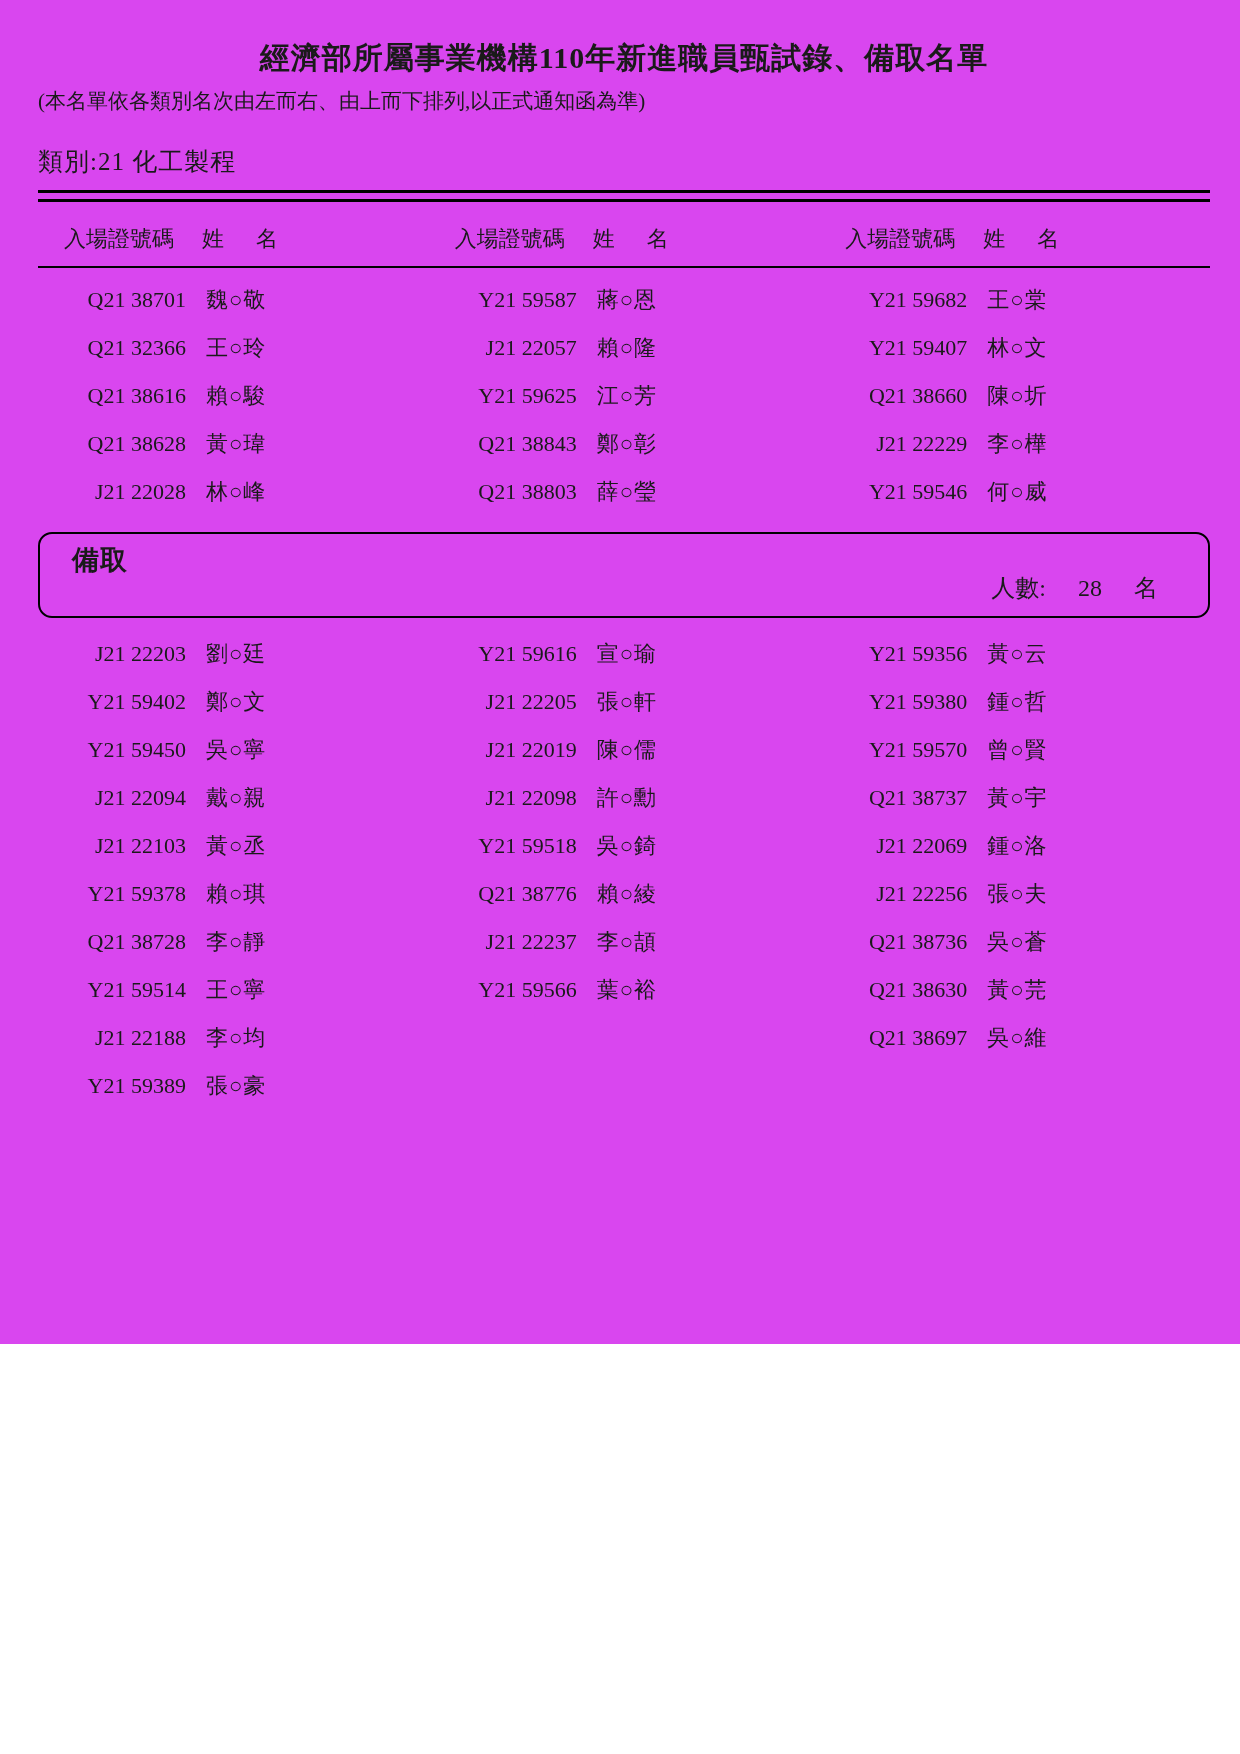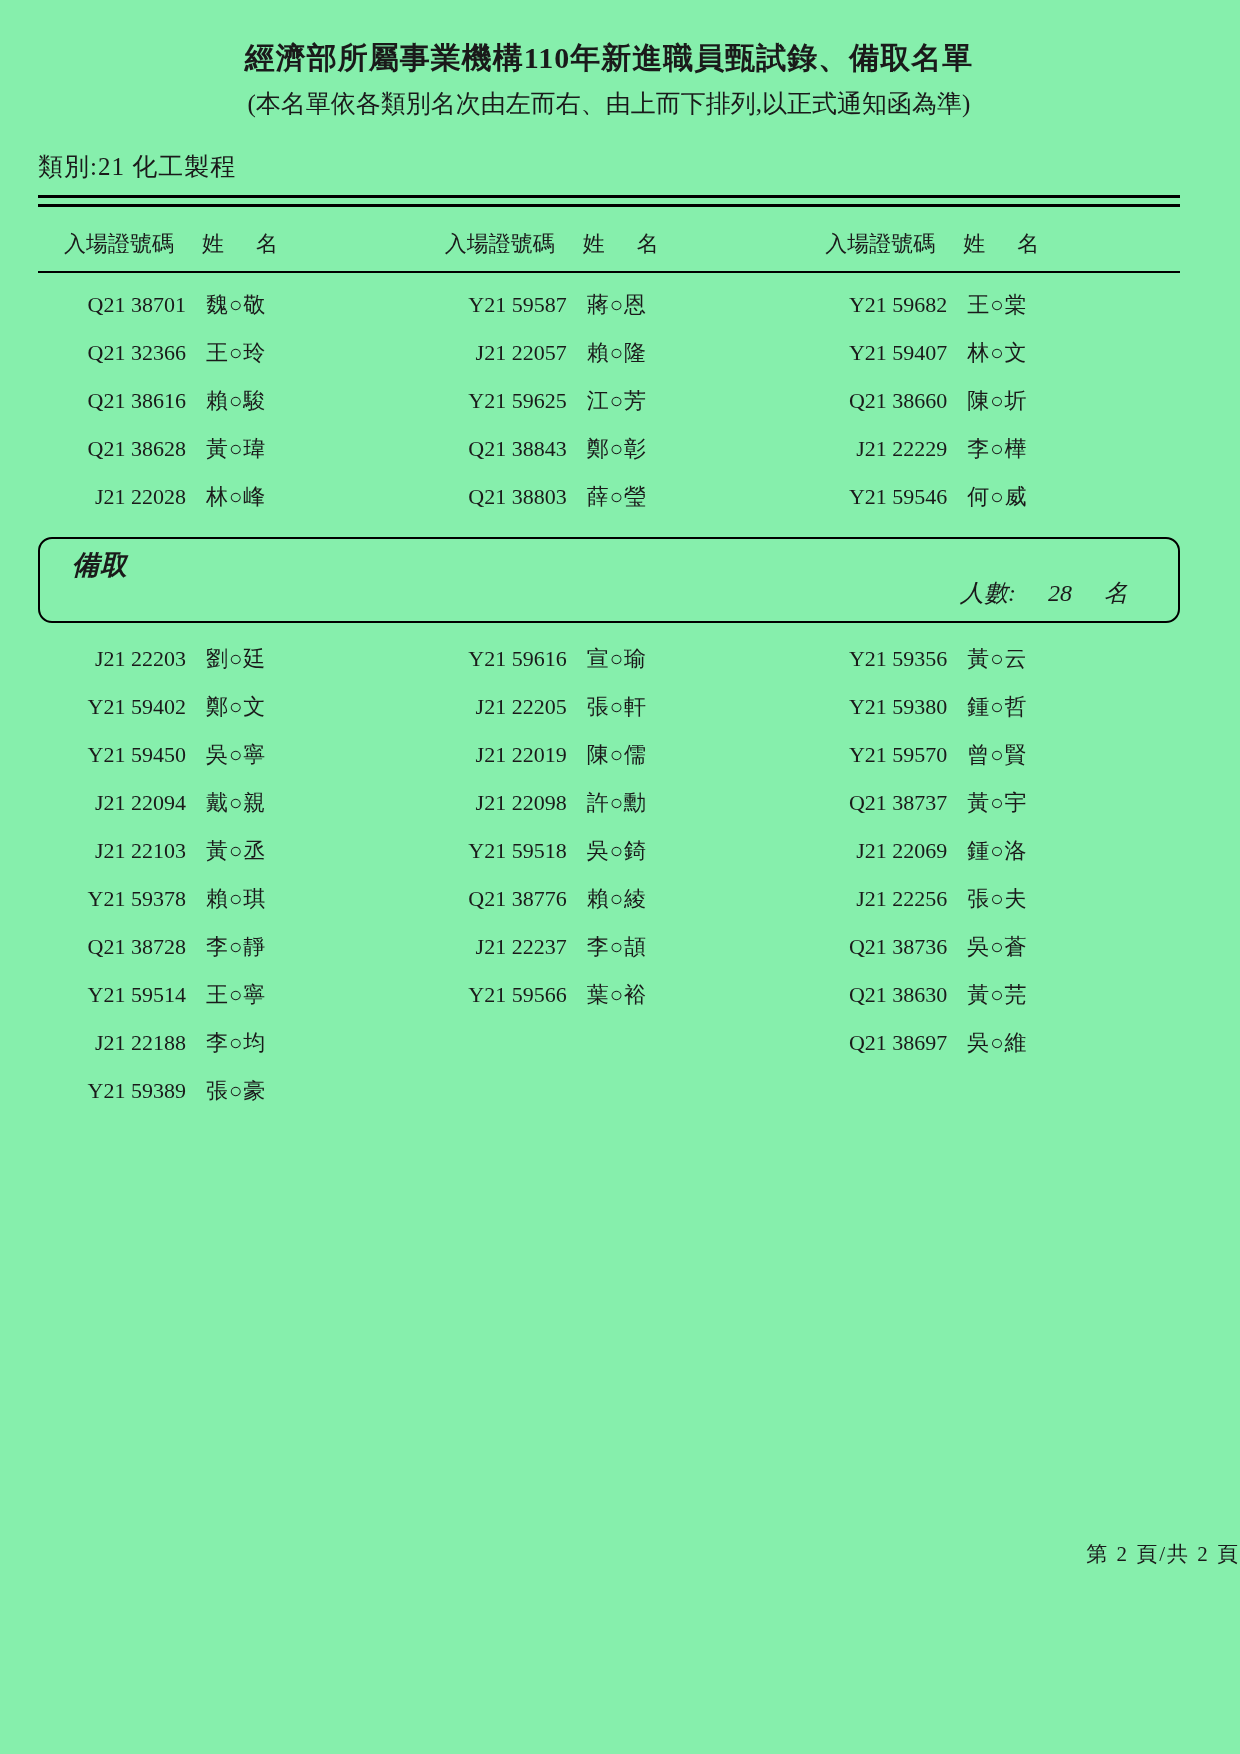--- a/index.html
+++ b/index.html
@@ -4,34 +4,33 @@
 <style>
   * { margin:0; padding:0; box-sizing:border-box; }
   html,body { background:#ffffff; }
   body {
     width:1240px; height:1754px;
     font-family:"Liberation Serif","DejaVu Serif",serif;
     color:#1a1a1a;
   }
   .page {
     position:relative;
-    width:1240px; height:1754px;
-    background:#86efac;
-    padding:38px 60px 0 38px;
+    width:1240px; height:1344px;
+    background:#d946ef;
+    padding:38px 30px 0 38px;
     overflow:hidden;
   }
   .doc-title {
     text-align:center;
     font-size:30px;
     font-weight:600;
     letter-spacing:1px;
   }
   .doc-subtitle {
-    text-align:center;
-    font-size:25px;
+    font-size:21px;
     font-weight:400;
     margin-top:8px;
   }
   .category-line {
     font-size:25px;
     margin-top:30px;
     letter-spacing:1px;
   }
   .double-rule {
     margin-top:12px;
@@ -76,21 +75,20 @@
     letter-spacing:1px;
   }
   .waitlist-banner {
     margin-top:16px;
     border:2.5px solid #000;
     border-radius:14px;
     height:86px;
     display:flex;
     justify-content:space-between;
     padding:8px 26px 12px 32px;
-    font-style:italic;
   }
   .banner-title {
     font-size:27px;
     font-weight:600;
     align-self:flex-start;
     letter-spacing:1px;
   }
   .banner-count {
     align-self:flex-end;
     font-size:24px;

